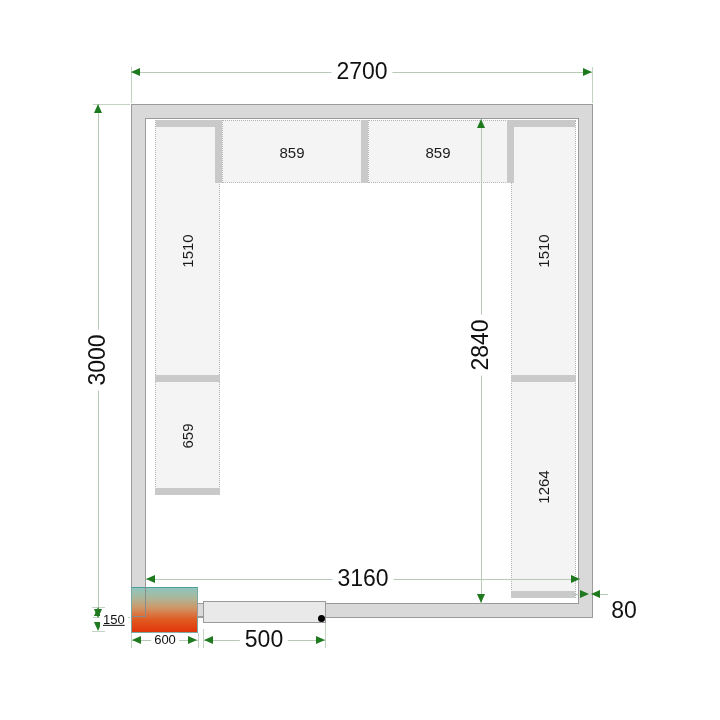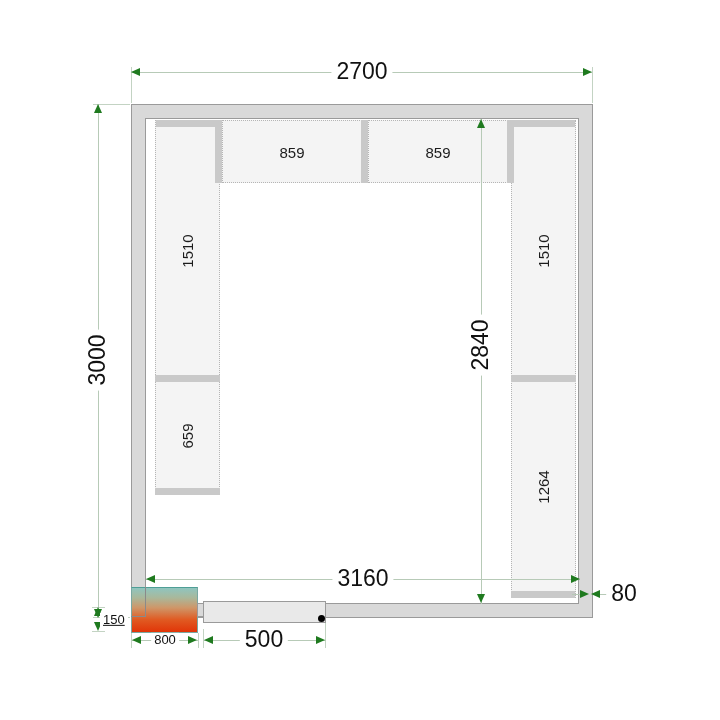--- a/index.html
+++ b/index.html
@@ -147,18 +147,18 @@
   <div class="ar r" style="left:188px; top:636px;"></div>
   <div class="ar r" style="left:580px; top:590px;"></div>
   <div class="ar l" style="left:591px; top:590px;"></div>
   <div class="ar u" style="left:94px;  top:607px;"></div>
   <div class="ar d" style="left:94px;  top:622px;"></div>
 
   <div class="dlabel" style="left:362px; top:72px;text-align:center;">2700</div>
   <div class="dlabel rot" style="left:98px; top:360px;">3000</div>
   <div class="dlabel rot" style="left:481px; top:345px;">2840</div>
   <div class="dlabel" style="left:363px; top:579px;">3160</div>
-  <div class="dlabel" style="left:624px; top:594px;">80</div>
+  <div class="dlabel" style="left:624px; top:611px;">80</div>
   <div class="dlabel" style="left:264px; top:640px;">500</div>
-  <div class="dlabel small" style="left:165px; top:640px;">800</div>
+  <div class="dlabel small" style="left:165px; top:640px;">600</div>
   <div class="dlabel small left-anchor" style="left:100px; top:620px;">150</div>
 
 </div>
 
 </body></html>

